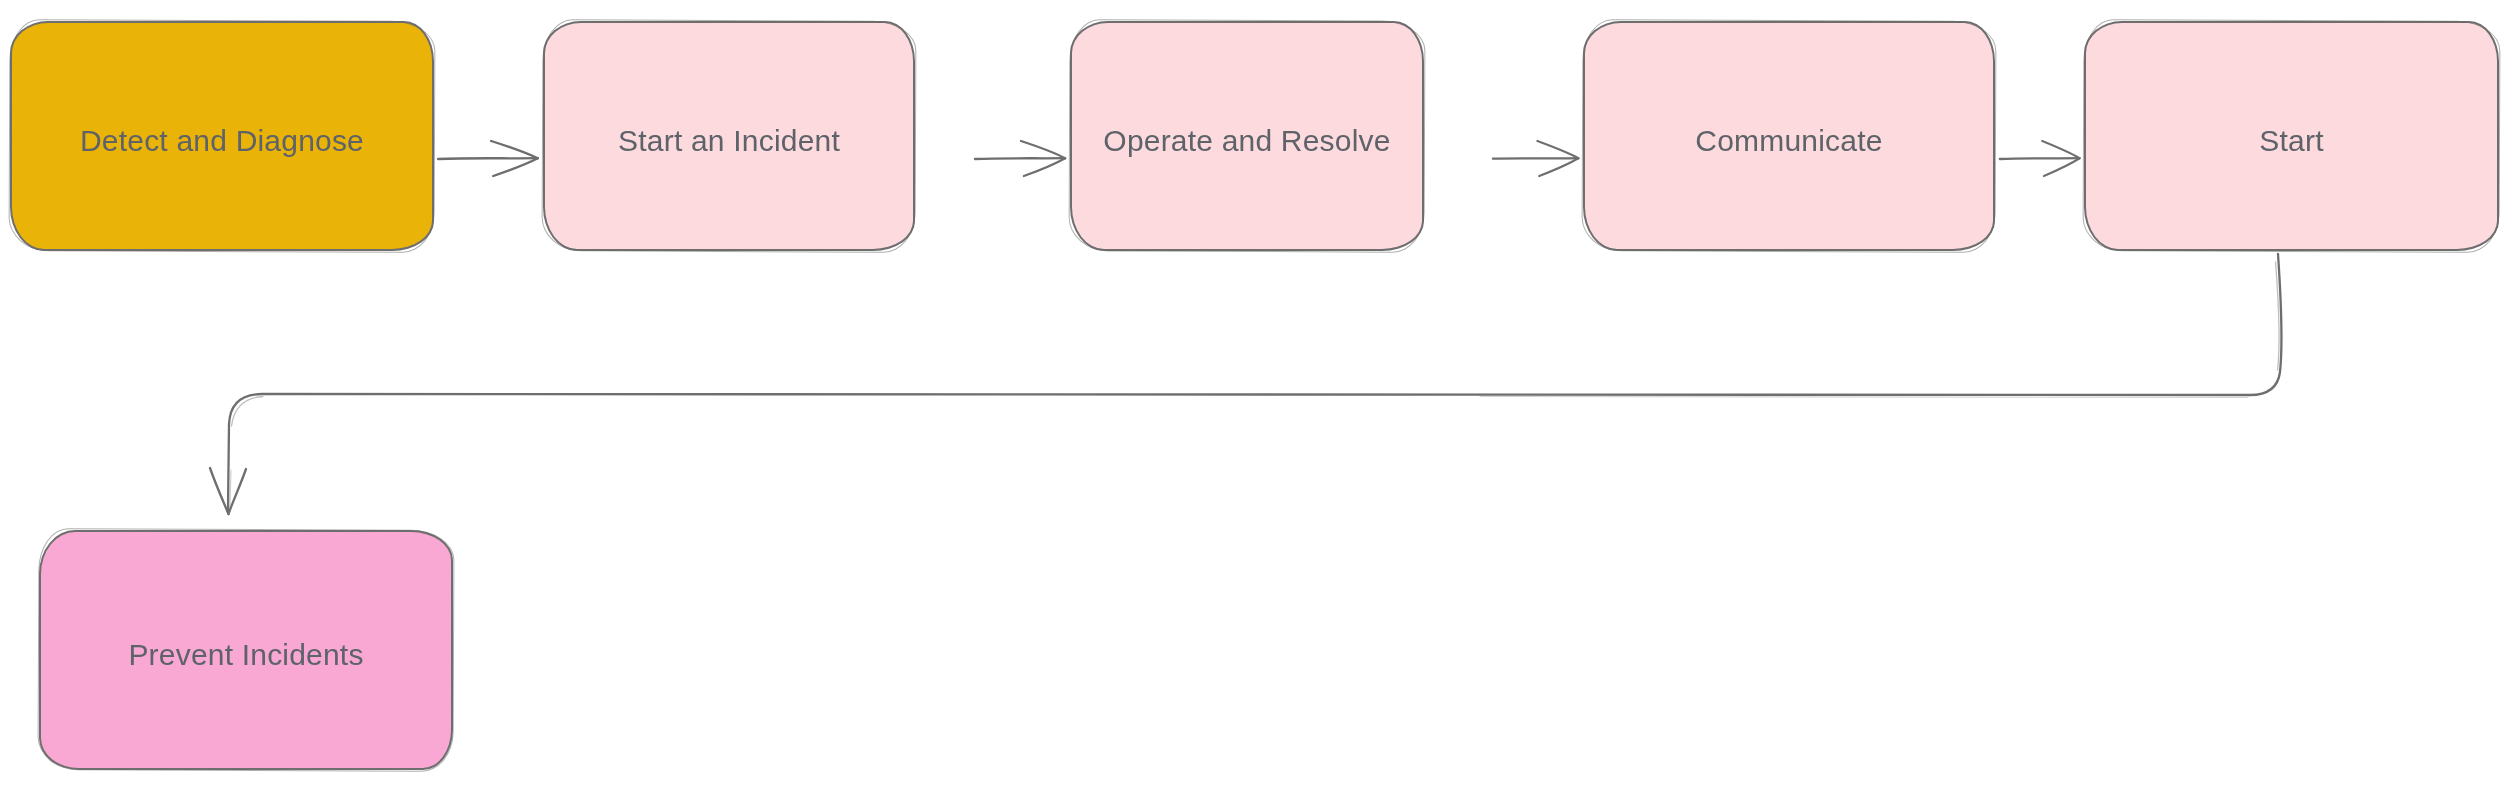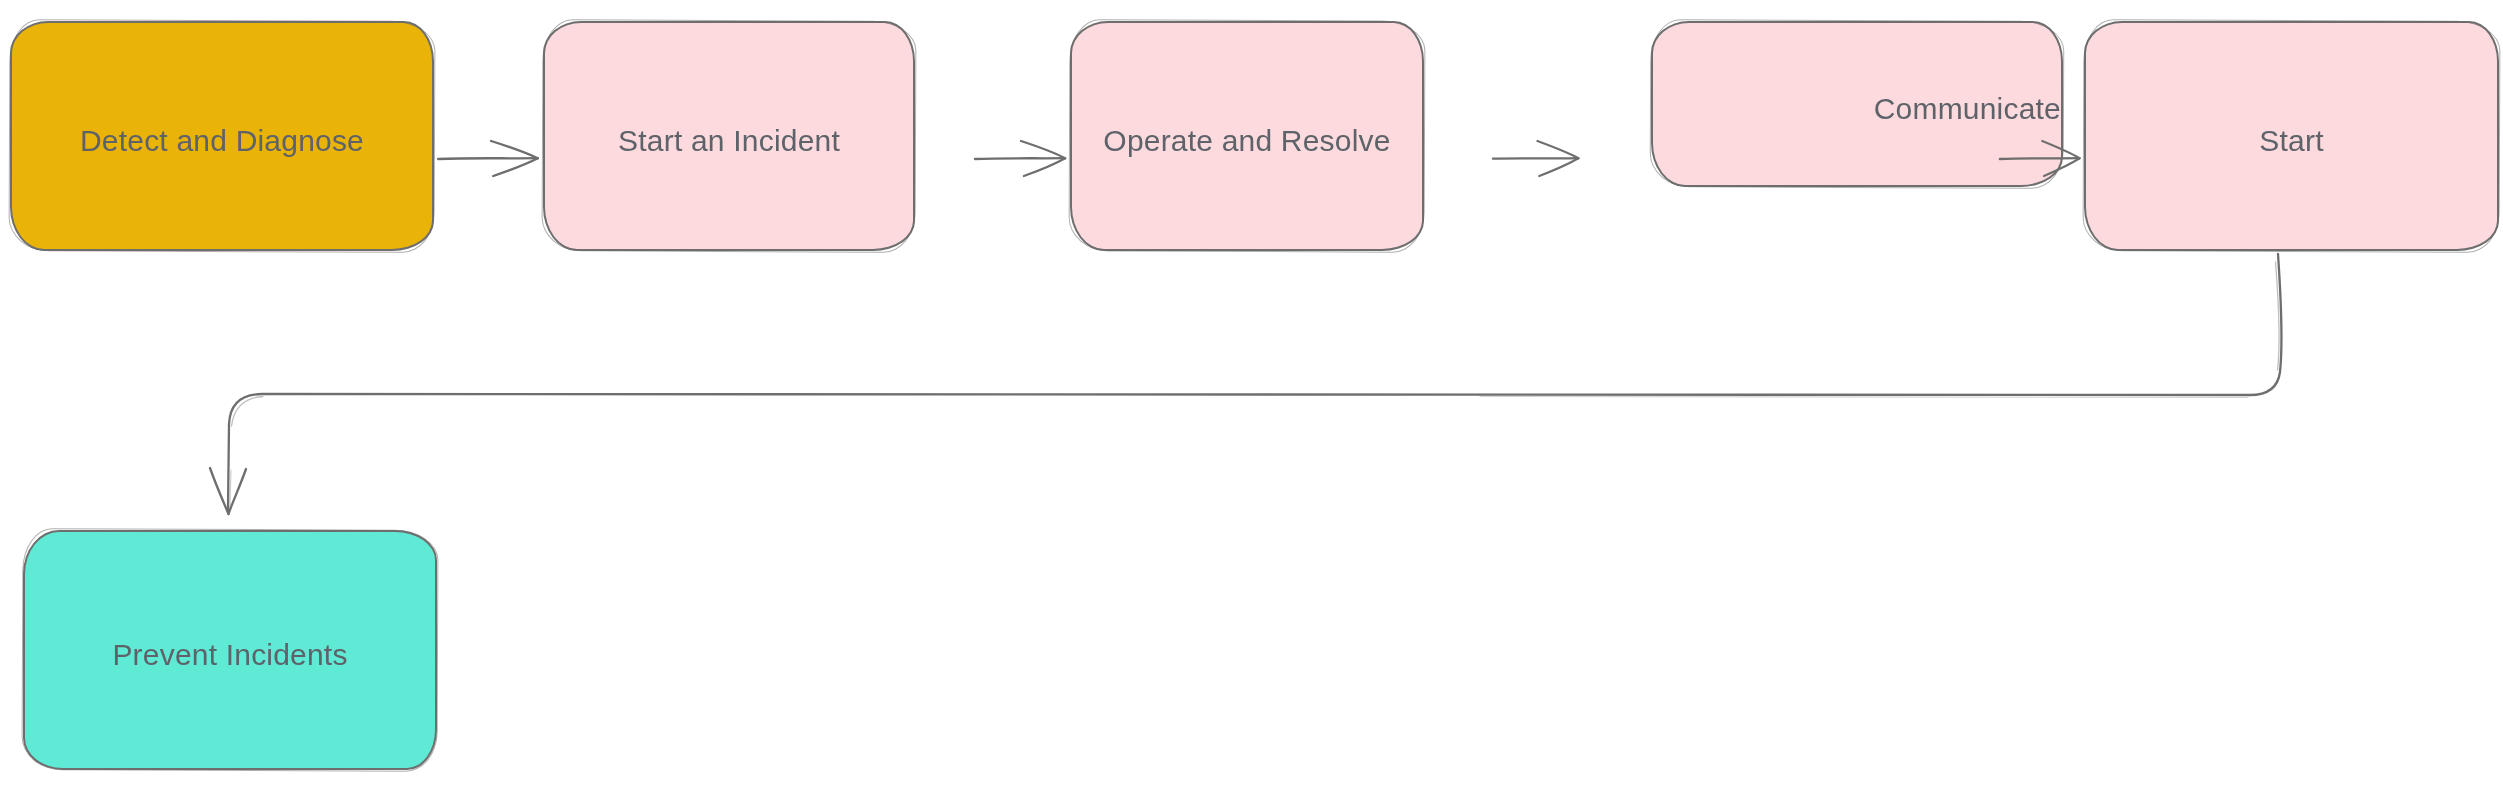--- a/index.html
+++ b/index.html
@@ -27,21 +27,21 @@
     border:1.6px solid rgba(110,110,110,0.55);
     border-radius:30px 44px 32px 40px / 42px 30px 40px 34px;
     transform:rotate(0.25deg);
     pointer-events:none;
   }
   .node .label{padding-top:10px;text-align:center;}
 
   .node-1{left:10px;  top:21px; width:424px; height:230px;}
   .node-2{left:543px; top:21px; width:372px; height:230px;}
   .node-3{left:1070px;top:21px; width:354px; height:230px;}
-  .node-4{left:1651px;top:21px; width:412px; height:166px;justify-content:flex-end;}
+  .node-4{left:1583px;top:21px; width:412px; height:230px;}
   .node-5{left:2084px;top:21px; width:415px; height:230px;}
   .node-6{left:23px;  top:530px;width:414px; height:240px;
           border-radius:36px 42px 30px 40px / 44px 30px 40px 32px;}
 
   .harrow{position:absolute;top:134px;height:48px;overflow:visible;}
   .harrow path{stroke:#6e6e6e;stroke-width:2.3;fill:none;stroke-linecap:round;}
   .arrow-1{left:436px; width:106px;}
   .arrow-2{left:973px; width:96px;}
   .arrow-3{left:1491px;width:91px;}
   .arrow-4{left:1998px;width:85px;}
@@ -62,21 +62,21 @@
   </div>
   <div class="node node-3" style="background: rgb(252, 218, 222);">
     <span class="label">Operate and Resolve</span>
   </div>
   <div class="node node-4" style="background: rgb(252, 218, 222);">
     <span class="label">Communicate</span>
   </div>
   <div class="node node-5" style="background: rgb(252, 218, 222);">
     <span class="label">Start</span>
   </div>
-  <div class="node node-6" style="background: #5eead4;">
+  <div class="node node-6" style="background: #f9a8d4; margin-left: 16px;">
     <span class="label">Prevent Incidents</span>
   </div>
 
   <svg class="harrow arrow-1" viewBox="0 0 100 48" preserveAspectRatio="none" aria-hidden="true">
     <path d="M2 25 C 33 23.6, 66 24.6, 96 24.2"></path>
     <path d="M52 7 C 70 13, 88 20.2, 96 24.2"></path>
     <path d="M54 42 C 72 35.4, 89 28, 96 24.2"></path>
   </svg>
   <svg class="harrow arrow-2" viewBox="0 0 100 48" preserveAspectRatio="none" aria-hidden="true">
     <path d="M2 25 C 33 23.8, 66 24.5, 96 24.2"></path>

